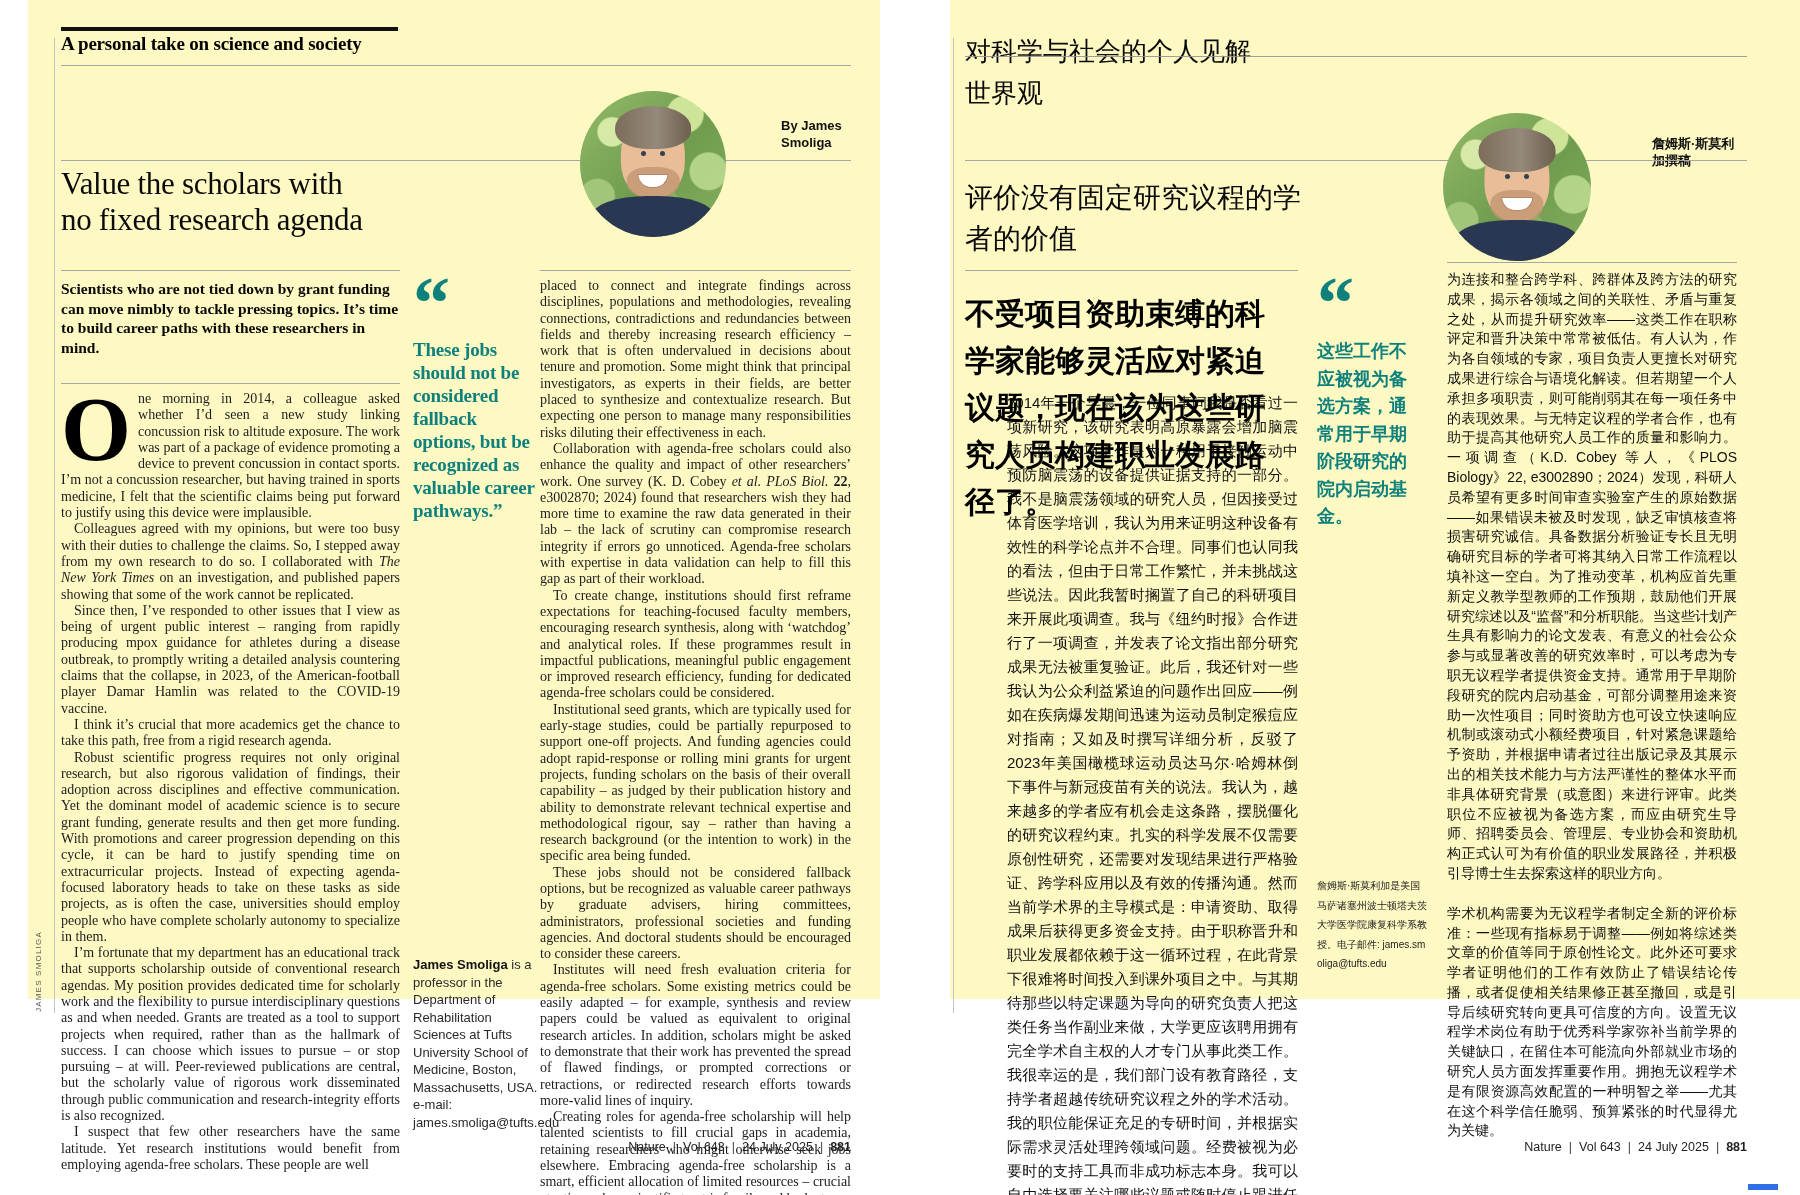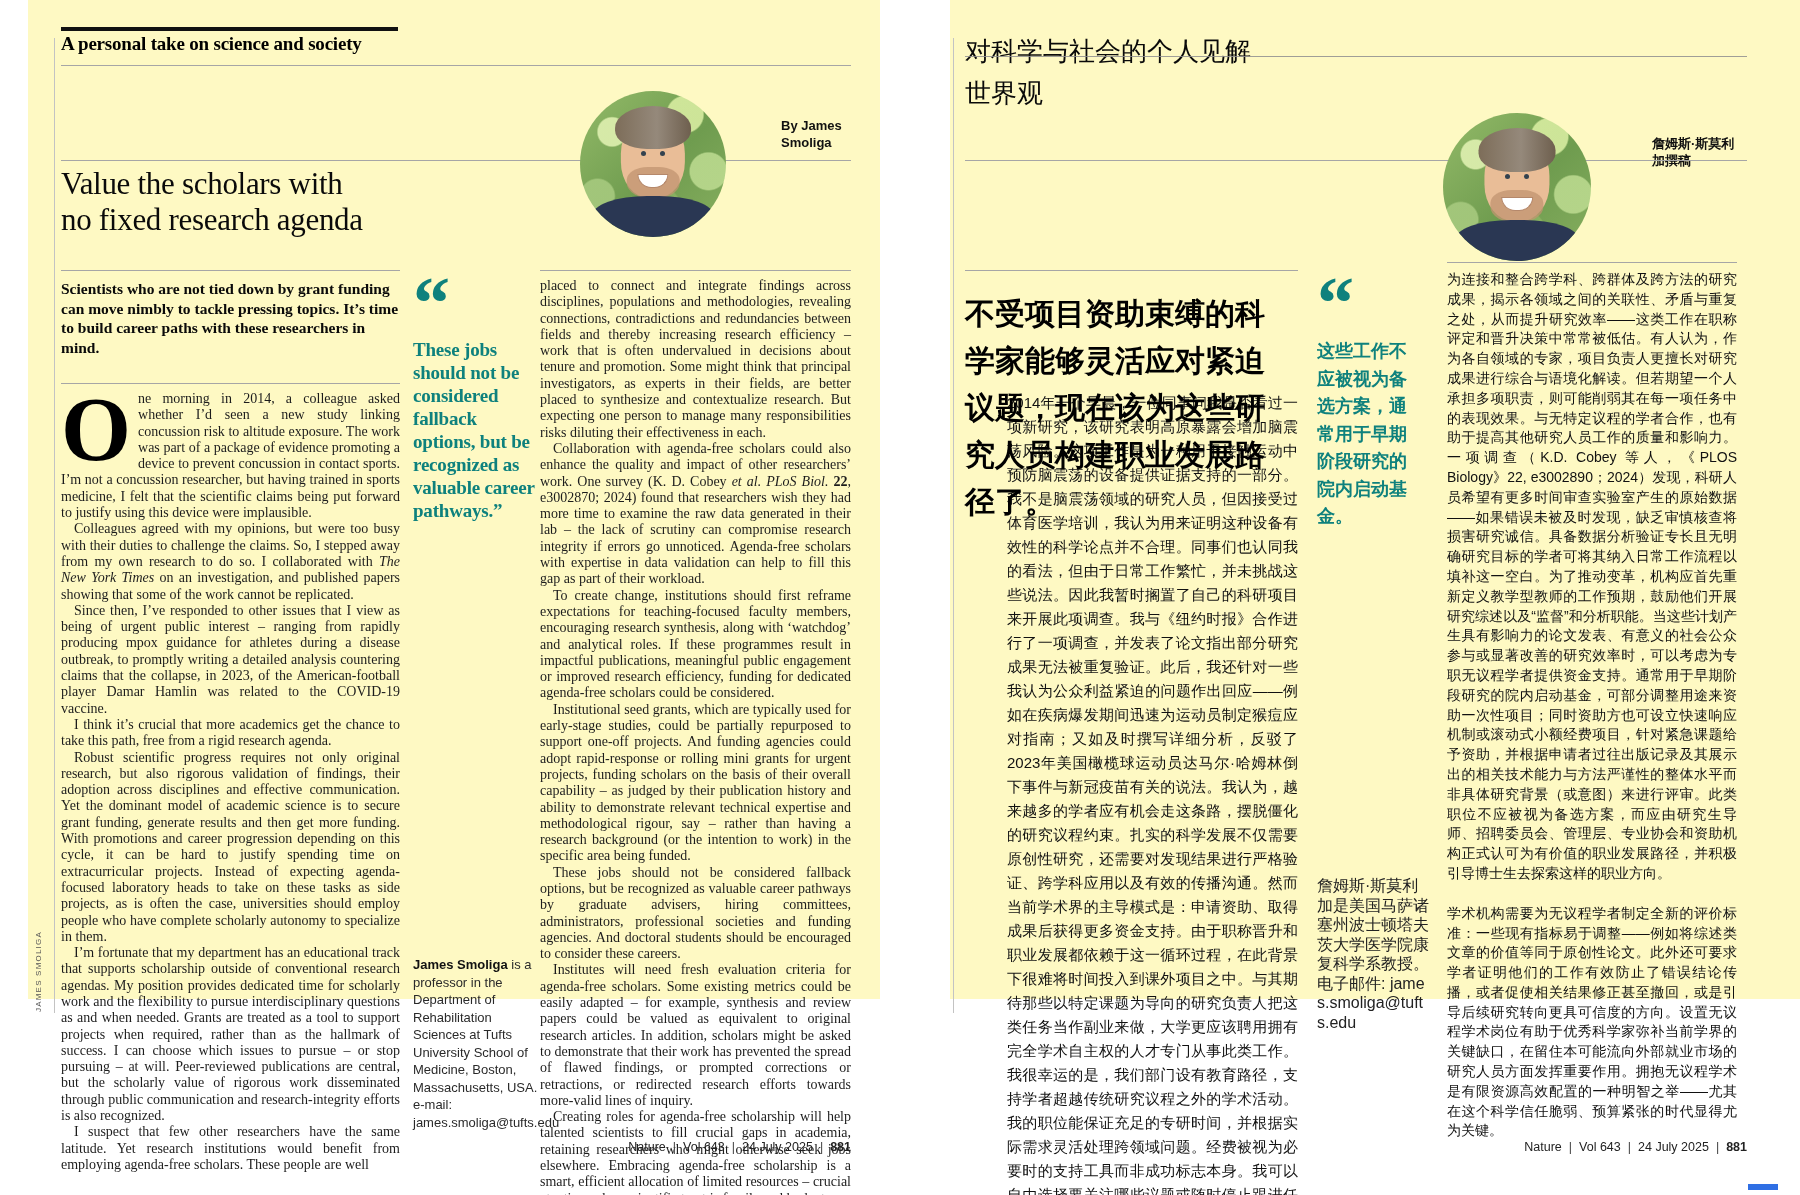--- a/index.html
+++ b/index.html
@@ -71,21 +71,21 @@
   .masthead-cn{position:absolute;left:15px;top:76px;font-size:26px;font-weight:500;color:#0a0a0a;}
   .headline-cn{position:absolute;left:15px;top:177px;width:352px;font-size:28px;line-height:41px;
                font-weight:500;color:#0a0a0a;}
   .intro-cn{position:absolute;left:0;top:20px;width:310px;font-size:30px;line-height:47px;
             font-weight:700;color:#000;z-index:2;}
   .body-cn{margin-top:120px;font-size:15px;line-height:24px;text-align:justify;color:#111;margin-left:42px;}
   .body-cn3 p{margin:0;font-size:14px;line-height:19.8px;text-align:justify;color:#111;}
   .body-cn3 p + p{margin-top:20px;}
   .body-cn3{margin-top:7px;}
   .pullquote-cn{font-size:18px;line-height:27.5px;font-weight:600;}
-  .bio-cn{position:absolute;font-size:16px;line-height:19.5px;color:#222;word-break:break-all;}
+  .bio-cn{position:absolute;font-size:10px;line-height:19.5px;color:#222;word-break:break-all;}
   .bluemark{position:absolute;left:798px;top:1184px;width:30px;height:6px;background:#2f6fe4;}
 </style>
 </head>
 <body>
 
 <div id="stage">
 
   <div class="page" id="page-en">
     <div class="vline" style="left:26px;top:38px;height:975px;"></div>
     <div class="topbar" style="left:33px;top:27px;width:337px;height:4px;"></div>
@@ -162,20 +162,21 @@
     <div class="photo" style="left:493px;top:113px;width:148px;height:148px;">
       <div class="head"></div>
       <div class="hair"></div>
       <div class="eye eyeL"></div>
       <div class="eye eyeR"></div>
       <div class="beard"></div>
       <div class="smile"></div>
       <div class="shirt"></div>
     </div>
 
+    <div class="headline-cn">评价没有固定研究议程的学者的价值</div>
 
     <div class="col" style="left:15px;top:270px;width:333px;">
       <div class="colrule"></div>
       <div class="intro-cn">不受项目资助束缚的科学家能够灵活应对紧迫议题，现在该为这些研究人员构建职业发展路径了。</div>
       <div class="body-cn">2014年一个早晨，一位同事问我是否看过一项新研究，该研究表明高原暴露会增加脑震荡风险。这项工作是为一种用于接触运动中预防脑震荡的设备提供证据支持的一部分。我不是脑震荡领域的研究人员，但因接受过体育医学培训，我认为用来证明这种设备有效性的科学论点并不合理。同事们也认同我的看法，但由于日常工作繁忙，并未挑战这些说法。因此我暂时搁置了自己的科研项目来开展此项调查。我与《纽约时报》合作进行了一项调查，并发表了论文指出部分研究成果无法被重复验证。此后，我还针对一些我认为公众利益紧迫的问题作出回应——例如在疾病爆发期间迅速为运动员制定猴痘应对指南；又如及时撰写详细分析，反驳了2023年美国橄榄球运动员达马尔·哈姆林倒下事件与新冠疫苗有关的说法。我认为，越来越多的学者应有机会走这条路，摆脱僵化的研究议程约束。扎实的科学发展不仅需要原创性研究，还需要对发现结果进行严格验证、跨学科应用以及有效的传播沟通。然而当前学术界的主导模式是：申请资助、取得成果后获得更多资金支持。由于职称晋升和职业发展都依赖于这一循环过程，在此背景下很难将时间投入到课外项目之中。与其期待那些以特定课题为导向的研究负责人把这类任务当作副业来做，大学更应该聘用拥有完全学术自主权的人才专门从事此类工作。我很幸运的是，我们部门设有教育路径，支持学者超越传统研究议程之外的学术活动。我的职位能保证充足的专研时间，并根据实际需求灵活处理跨领域问题。经费被视为必要时的支持工具而非成功标志本身。我可以自由选择要关注哪些议题或随时停止跟进任何议题。同行评审发表的文章至关重要，但通过公共交流和科研诚信努力传播严谨工作的学术价值同样受到认可。我相信很少有其他研究员享有如此大的自由度。不过科研机构若能够聘请不受固定议程束缚的学者，则将会获益良多。这些人具备真正独立思考的能力且富有责任感……</div>
     </div>
 
     <div class="col" style="left:367px;top:278px;width:100px;color:#0e817d;">
       <span class="quote-mark serif">“</span>
       <div class="pullquote-cn">这些工作不应被视为备选方案，通常用于早期阶段研究的院内启动基金。</div>

